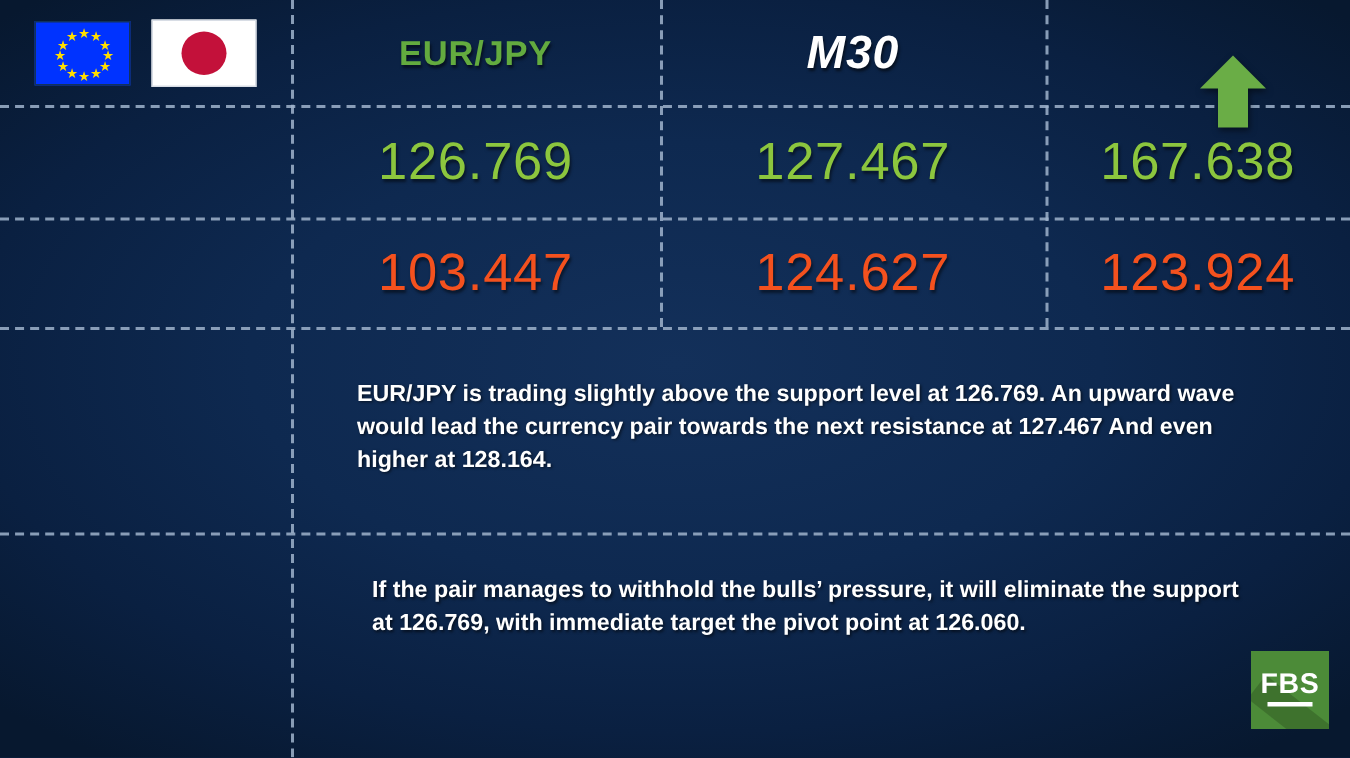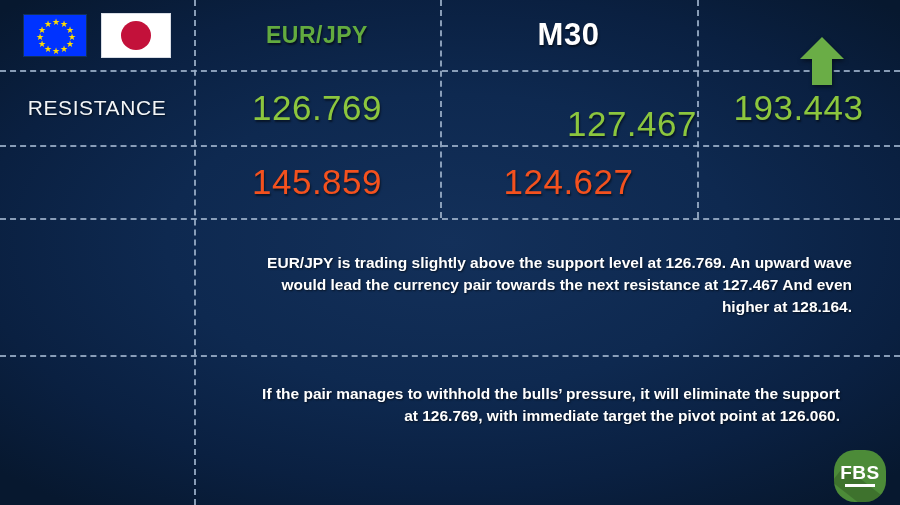--- a/index.html
+++ b/index.html
@@ -115,21 +115,21 @@
   .val.res { color:#8cc63e; }
   .val.sup { color:#f4511e; }
 
   
   .para {
     position:absolute;
     color:#ffffff;
     font-size:15.5px;
     font-weight:bold;
     line-height:1.42;
-    text-align:right;
+    text-align:left;
     text-shadow:1px 1px 2px rgba(0,0,0,.6);
   }
 
   
   .fbs {
     position:absolute;
     width:52px; height:52px;
     background:#4c8b38;
     overflow:hidden;
   }
@@ -194,55 +194,55 @@
         <div class="disc"></div>
       </div>
 
     </div>
   </div>
 
   <div class="cell" style="left:194px; top:0; width:246px; height:70px;">
     <span class="pair-title">EUR/JPY</span>
   </div>
 
-  <div class="cell" style="left:440px; top:0; width:257px; height:70px;">
+  <div class="cell" style="left:440px; top:0; width:257px; height:70px;font-style:italic;">
     <span class="tf-title">M30</span>
   </div>
 
   <div class="cell" style="left:697px; top:0; width:203px; height:70px;">
     <span class="arrow-up">
       <svg width="46" height="52" viewBox="0 0 46 52" aria-hidden="true">
         <polygon points="23,2 45,24 33,24 33,50 13,50 13,24 1,24" fill="#6aad46"></polygon>
       </svg>
     </span>
   </div>
 
-  <div class="cell" style="left:0; top:70px; width:194px; height:75px;">
-    <span class="row-label">RESISTANCE</span>
-  </div>
   <div class="cell" style="left:194px; top:70px; width:246px; height:75px;">
     <span class="val res">126.769</span>
   </div>
-  <div class="cell" style="left:440px; top:86px; width:257px; height:75px;justify-content:flex-end;">
+  <div class="cell" style="left:440px; top:70px; width:257px; height:75px;">
     <span class="val res">127.467</span>
   </div>
   <div class="cell" style="left:697px; top:70px; width:203px; height:75px;">
-    <span class="val res">193.443</span>
+    <span class="val res">167.638</span>
   </div>
 
   <div class="cell" style="left:194px; top:145px; width:246px; height:73px;">
-    <span class="val sup">145.859</span>
+    <span class="val sup">103.447</span>
   </div>
   <div class="cell" style="left:440px; top:145px; width:257px; height:73px;">
     <span class="val sup">124.627</span>
   </div>
+  <div class="cell" style="left:697px; top:145px; width:203px; height:73px;">
+    <span class="val sup">123.924</span>
+  </div>
 
   <div class="para" style="left:238px; top:252px; width:614px;">EUR/JPY is trading slightly above the support level at 126.769. An upward wave would lead the currency pair towards the next resistance at 127.467 And even higher at 128.164.</div>
 
   <div class="para" style="left:248px; top:383px; width:592px;">If the pair manages to withhold the bulls’ pressure, it will eliminate the support at 126.769, with immediate target the pivot point at 126.060.</div>
 
-  <div class="fbs" style="left:834px; top:450px;border-radius:21px;">
+  <div class="fbs" style="left:834px; top:434px;">
     <div class="shadow"></div>
     <div class="mark">FBS</div>
     <div class="bar"></div>
   </div>
 
 </div>
 
 </body></html>

